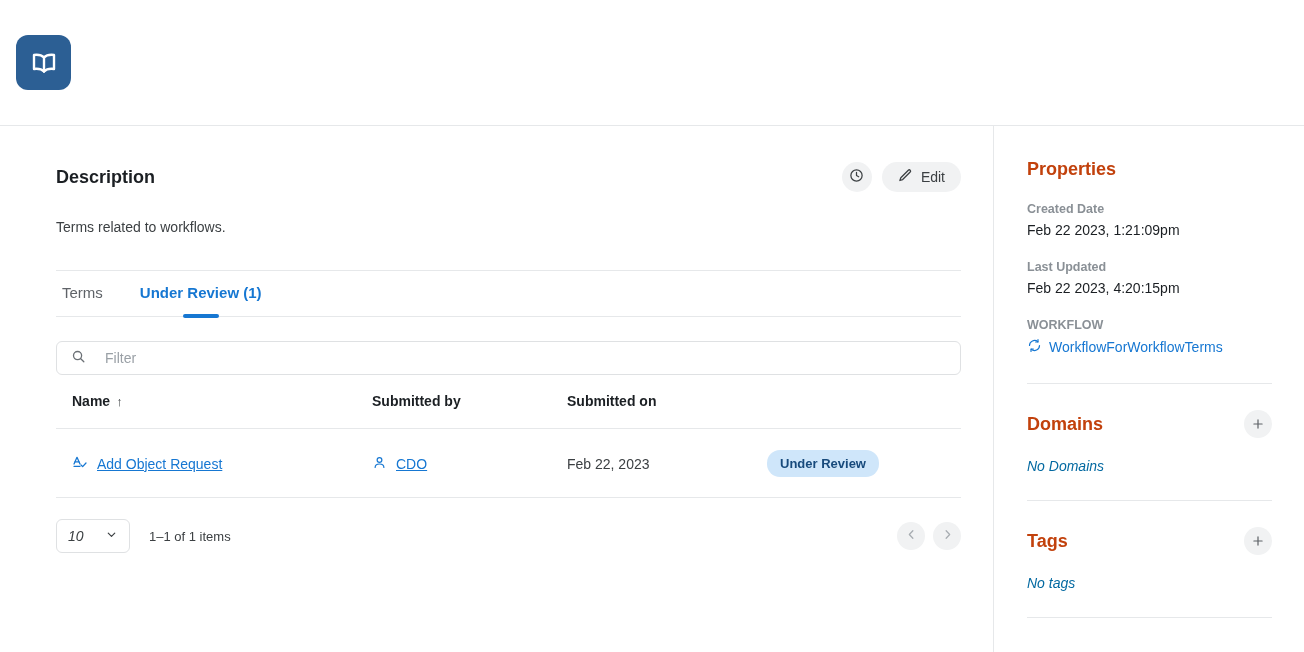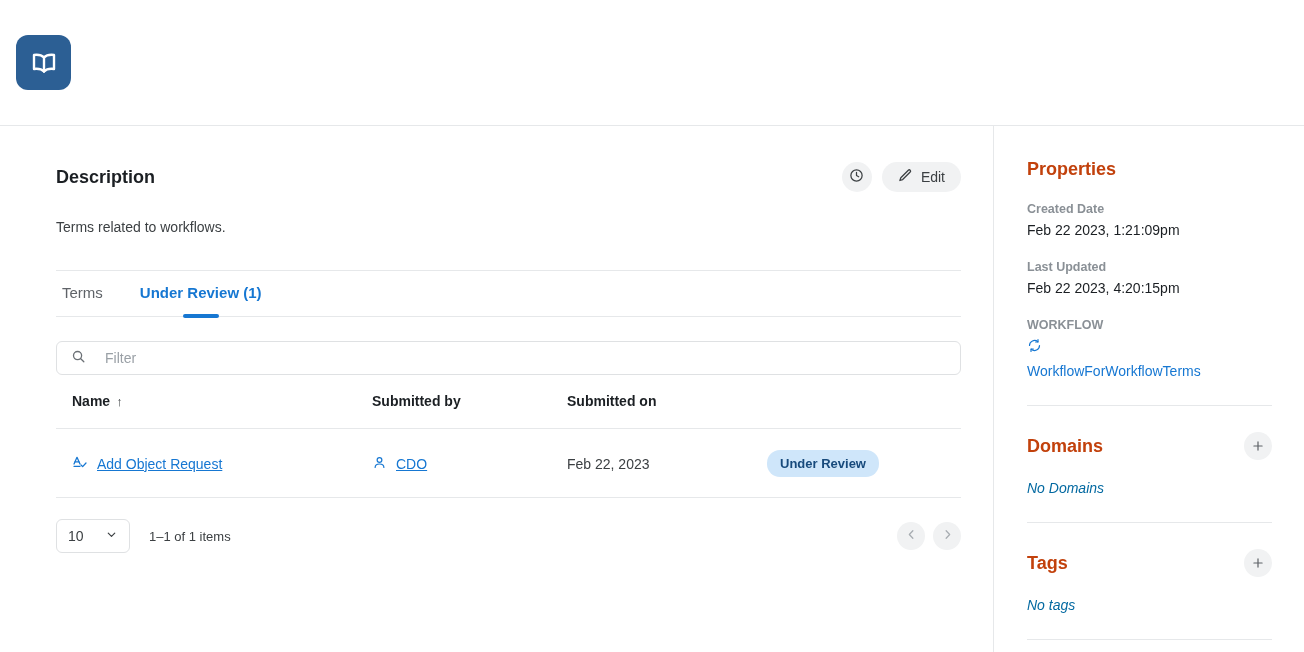--- a/index.html
+++ b/index.html
@@ -240,20 +240,21 @@
     gap: 14px;
     width: 74px;
     height: 34px;
     box-sizing: border-box;
     padding: 0 11px;
     border: 1px solid #dfe1e3;
     border-radius: 6px;
     font-size: 14px;
     color: #3c4043;
     cursor: pointer;
+    font-style: italic;
   }
   .items-count { font-size: 13px; color: #3c4043; }
   .pag-right { display: flex; gap: 8px; }
   .pag-btn {
     width: 28px;
     height: 28px;
     border-radius: 50%;
     background: #f1f2f3;
     border: none;
     display: flex;
@@ -277,27 +278,26 @@
     color: #8a9096;
     margin-top: 22px;
   }
   .prop-value {
     font-size: 14px;
     color: #1b1f23;
     margin-top: 6px;
   }
   .prop-link {
     display: inline-flex;
-    align-items: flex-start;
+    align-items: center;
     gap: 7px;
     font-size: 14px;
     color: #1677d2;
     margin-top: 6px;
     cursor: pointer;
-    flex-direction: column;
   }
   .side-rule {
     height: 1px;
     background: #e6e8ea;
     margin-top: 26px;
   }
   .side-section-head {
     display: flex;
     align-items: center;
     justify-content: space-between;

